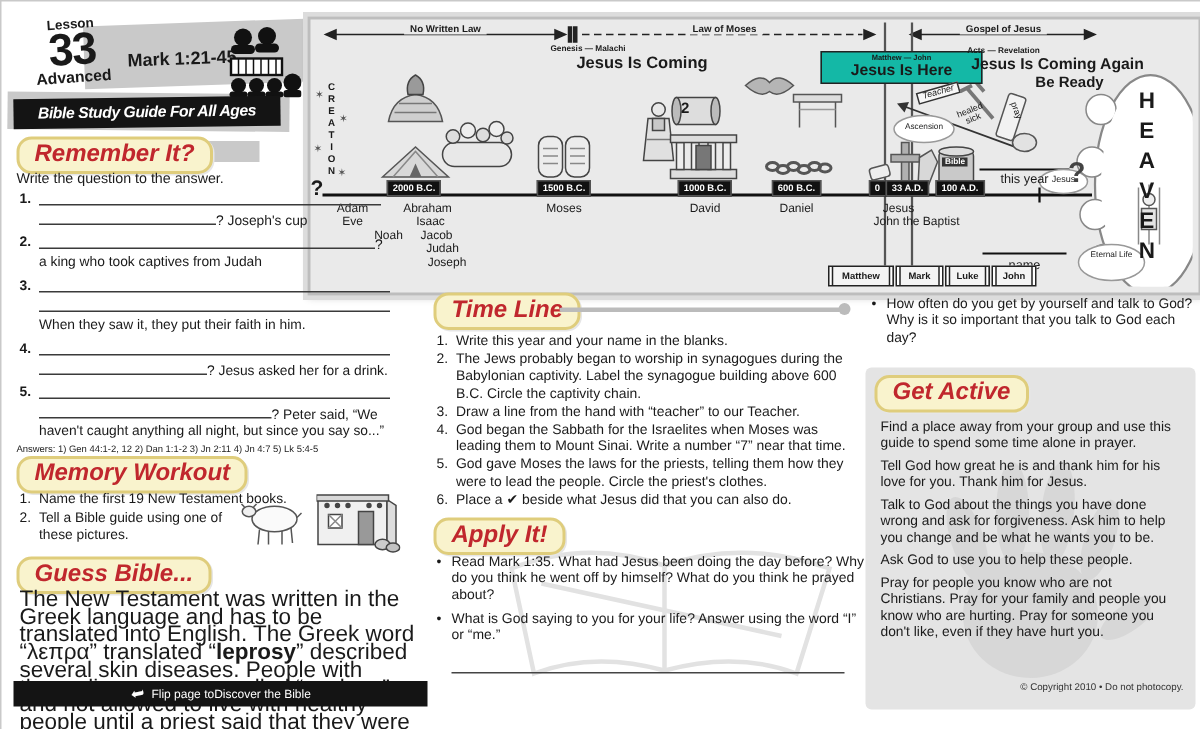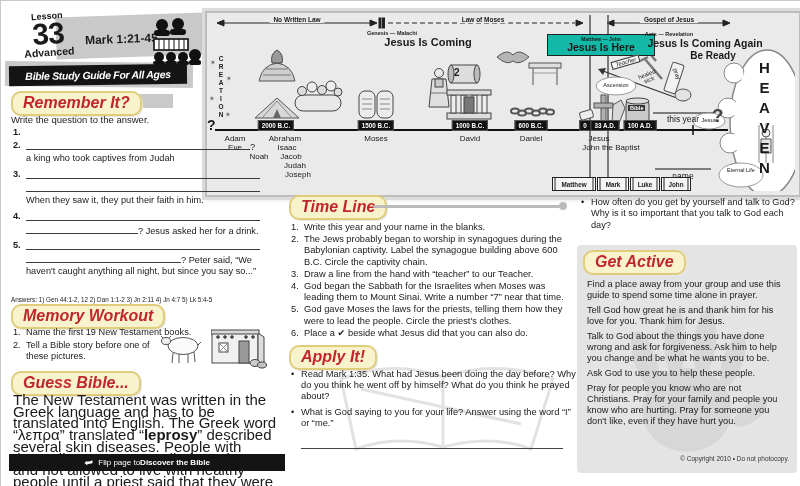--- a/index.html
+++ b/index.html
@@ -280,20 +280,24 @@
     <div class="gtab" style="left:423px;width:28px;">Luke</div>
     <div class="gtab" style="left:454px;width:28px;">John</div>
   </div>
 
   <span class="badge big abs" style="left:10px;top:90px;">Remember It?</span>
   <div class="abs" style="left:10px;top:113px;font-size:9.5px;">Write the question to the answer.</div>
 
   <div class="abs" style="left:12px;top:126px;width:268px;">
     <div class="ri-item">
       <span class="ri-num">1.</span>
+      <div>
+        <div class="ri-line"><span class="blank" style="width:228px;"></span></div>
+        <div class="ri-line"><span class="blank" style="width:118px;"></span><span>? Joseph's cup</span></div>
+      </div>
     </div>
     <div class="ri-item">
       <span class="ri-num">2.</span>
       <div>
         <div class="ri-line"><span class="blank" style="width:224px;"></span><span>?</span></div>
         <div class="ri-line">a king who took captives from Judah</div>
       </div>
     </div>
     <div class="ri-item">
       <span class="ri-num">3.</span>
@@ -323,21 +327,21 @@
   <div class="abs" style="left:10px;top:295px;font-size:6.3px;color:#222;">Answers:  1) Gen 44:1-2, 12  2) Dan 1:1-2  3) Jn 2:11  4) Jn 4:7  5) Lk 5:4-5</div>
 
   <span class="badge big abs" style="left:10px;top:303px;">Memory Workout</span>
   <div class="abs smalltext" style="left:12px;top:326px;width:268px;">
     <div class="step">
         <span class="n">1.</span>
         <span>Name the first 19 New Testament books.</span>
       </div>
     <div class="step">
         <span class="n">2.</span>
-        <span style="width:128px;">Tell a Bible story before one of these pictures.</span>
+        <span style="width:128px;">Tell a Bible guide using one of these pictures.</span>
       </div>
   </div>
   <svg class="abs" style="left:156px;top:332px;" width="46" height="32" viewBox="0 0 46 32">
     <g stroke="#555" fill="#fafafa">
       <ellipse cx="26" cy="13" rx="15" ry="8.5"></ellipse>
       <ellipse cx="9" cy="8" rx="4.5" ry="3.5" fill="#f0f0f0"></ellipse>
       <path d="M6 5 l-2 -2 M12 5 l2 -2" fill="none"></path>
       <line x1="16" y1="20" x2="15" y2="30"></line>
         <line x1="22" y1="21" x2="22" y2="30"></line>
       <line x1="31" y1="21" x2="31" y2="30"></line>
@@ -364,21 +368,21 @@
   </svg>
 
   <span class="badge big abs" style="left:10px;top:370px;">Guess Bible...</span>
   <div class="abs" style="left:12px;top:393px;width:268px;font-size:15px;line-height:11.7px;">
     <span>The New Testament was written in the Greek language and has to be translated into English. The Greek word “λεπρα” translated “</span><span style="font-weight:bold;">leprosy</span><span>” described several skin diseases. People with these diseases were called “unclean” and not allowed to live with healthy people until a priest said that they were well.</span>
   </div>
 
   <div class="footerbar" style="left:8px;top:453px;width:276px;height:17px;">
     <span style="font-size:11px;margin-right:5px;transform:scaleX(-1) rotate(10deg);display:inline-block;">➥</span>
     <span>Flip page to </span>
-    <span style="font-weight:bold;">Discover the Bible</span>
+    <span style="font-weight:normal;">Discover the Bible</span>
   </div>
 
   <span class="badge big abs" style="left:288px;top:194px;">Time Line</span>
   <div class="abs" style="left:372px;top:204px;width:188px;height:2.5px;background:#bbb;border-radius:2px;"></div>
   <div class="abs" style="left:558px;top:201px;width:8px;height:8px;background:#bbb;border-radius:50%;"></div>
 
   <div class="abs tl-steps" style="left:290px;top:221px;width:285px;">
     <div class="step">
         <span class="n">1.</span>
         <span>Write this year and your name in the blanks.</span>

